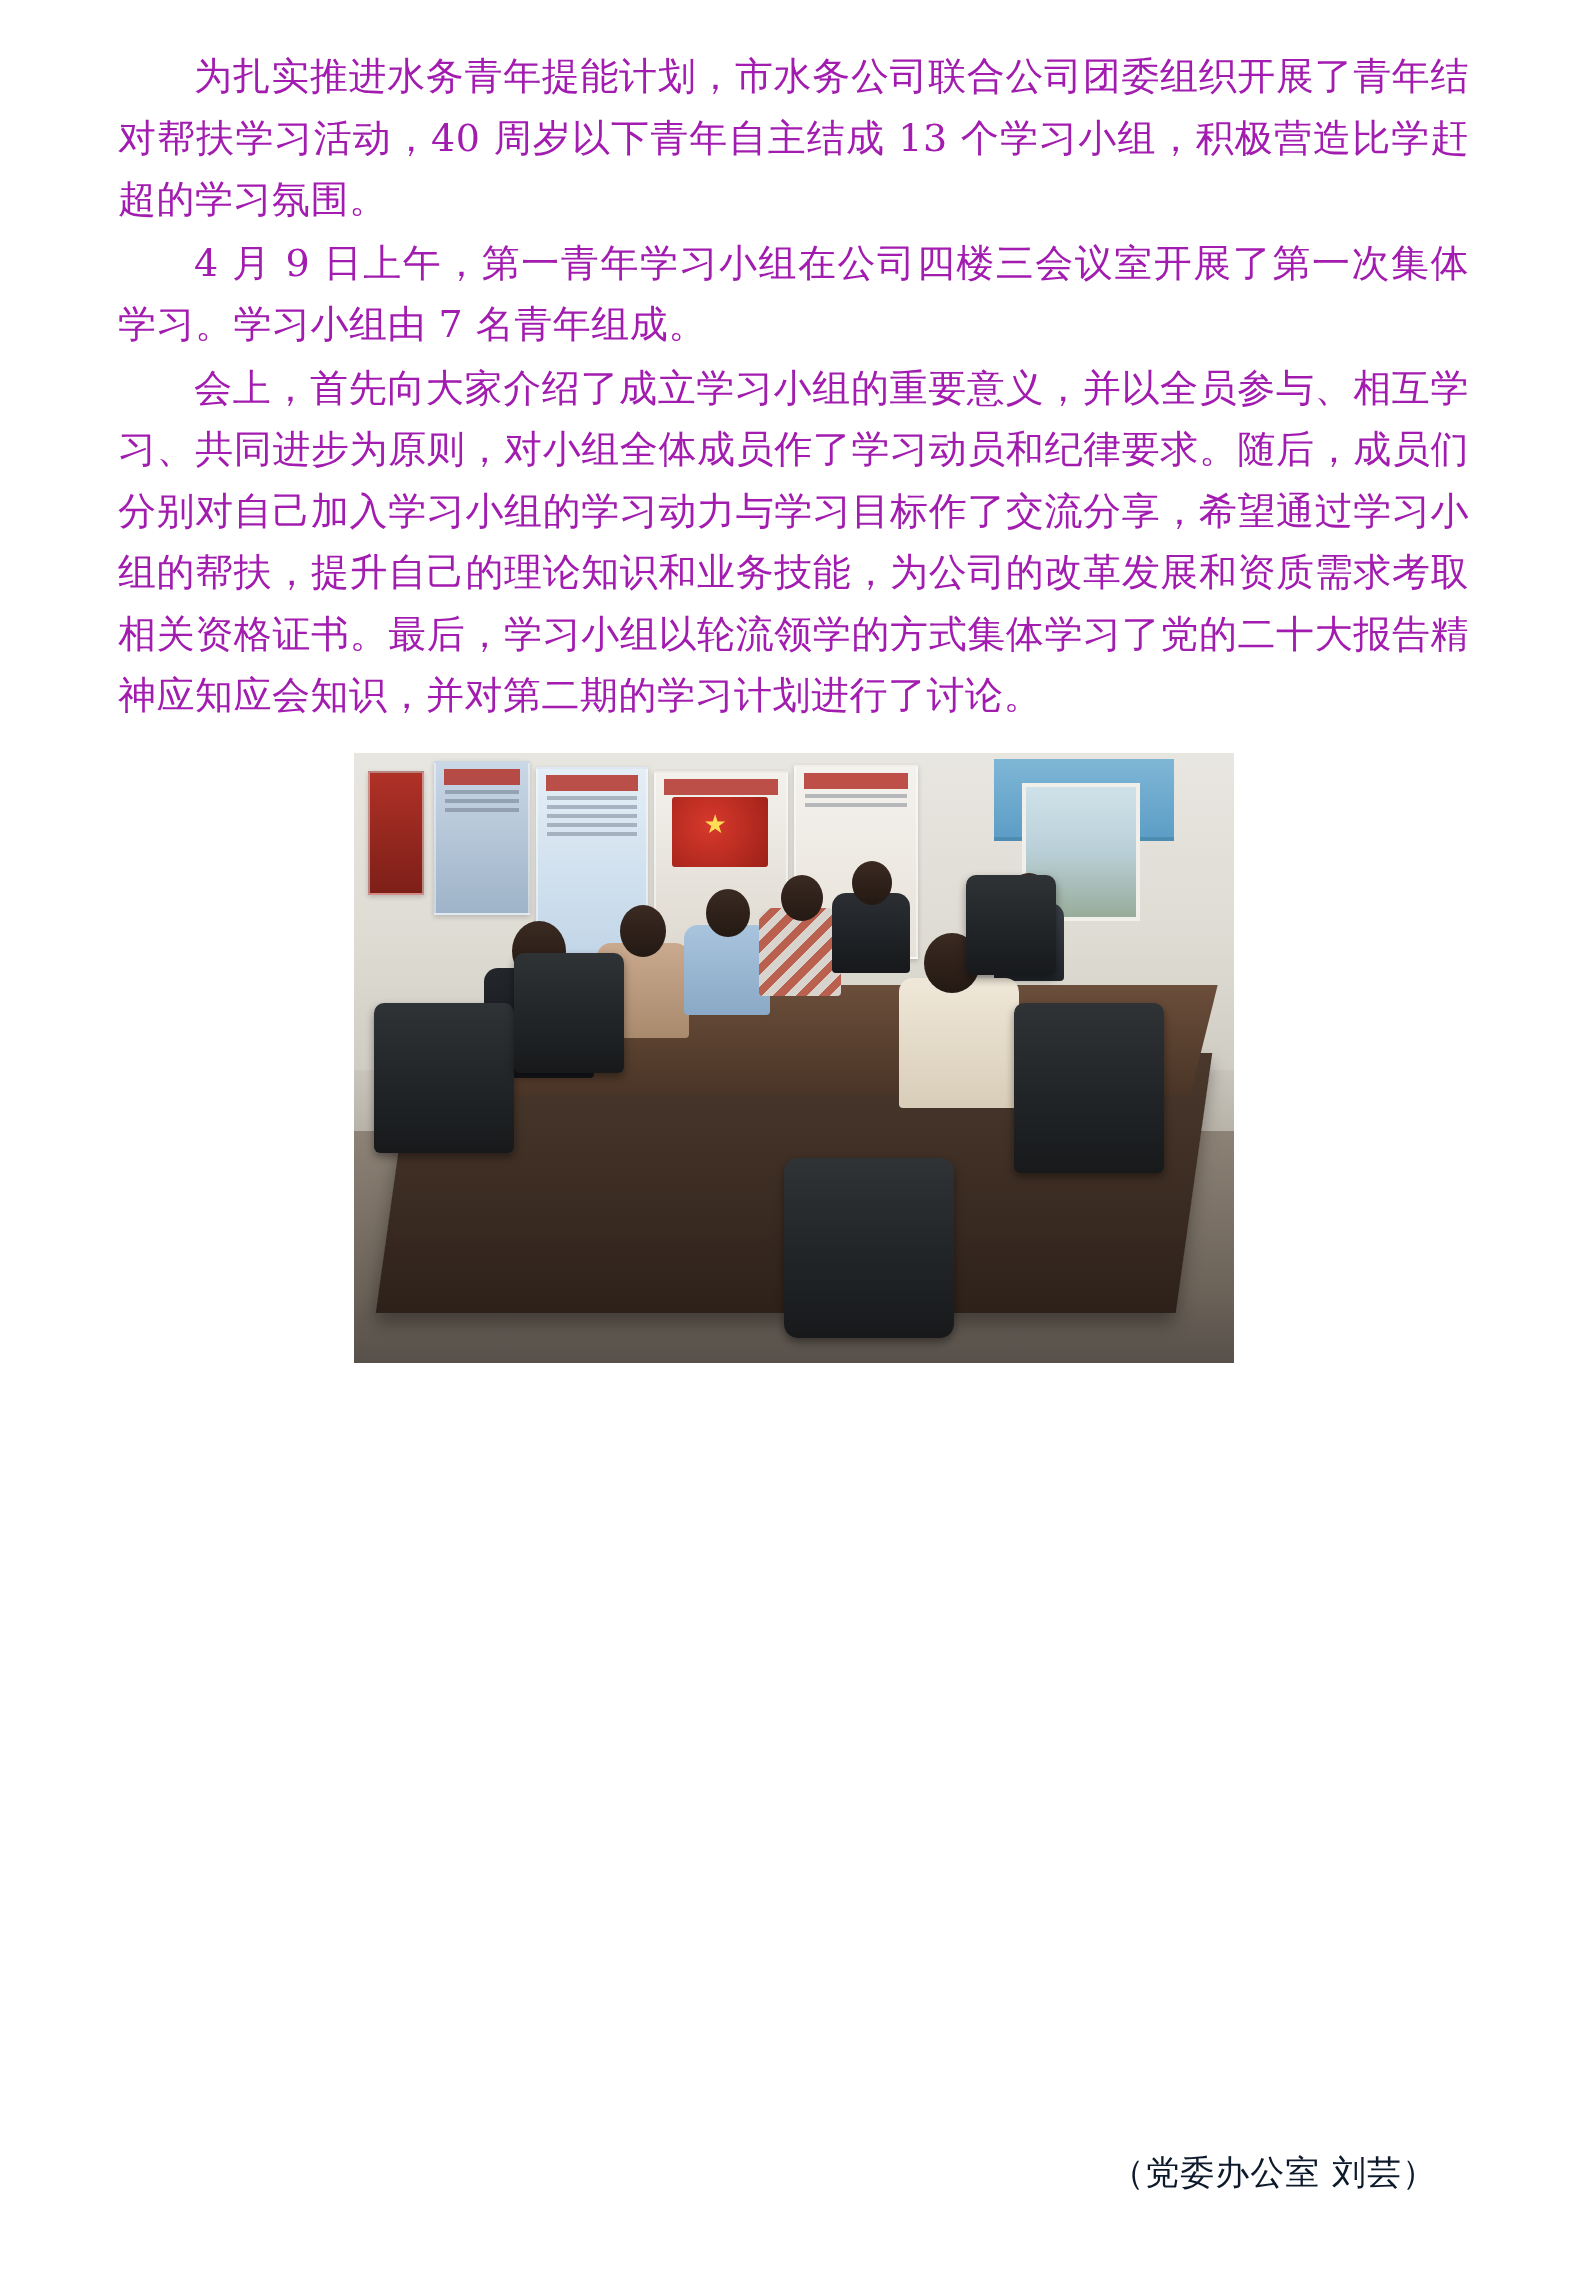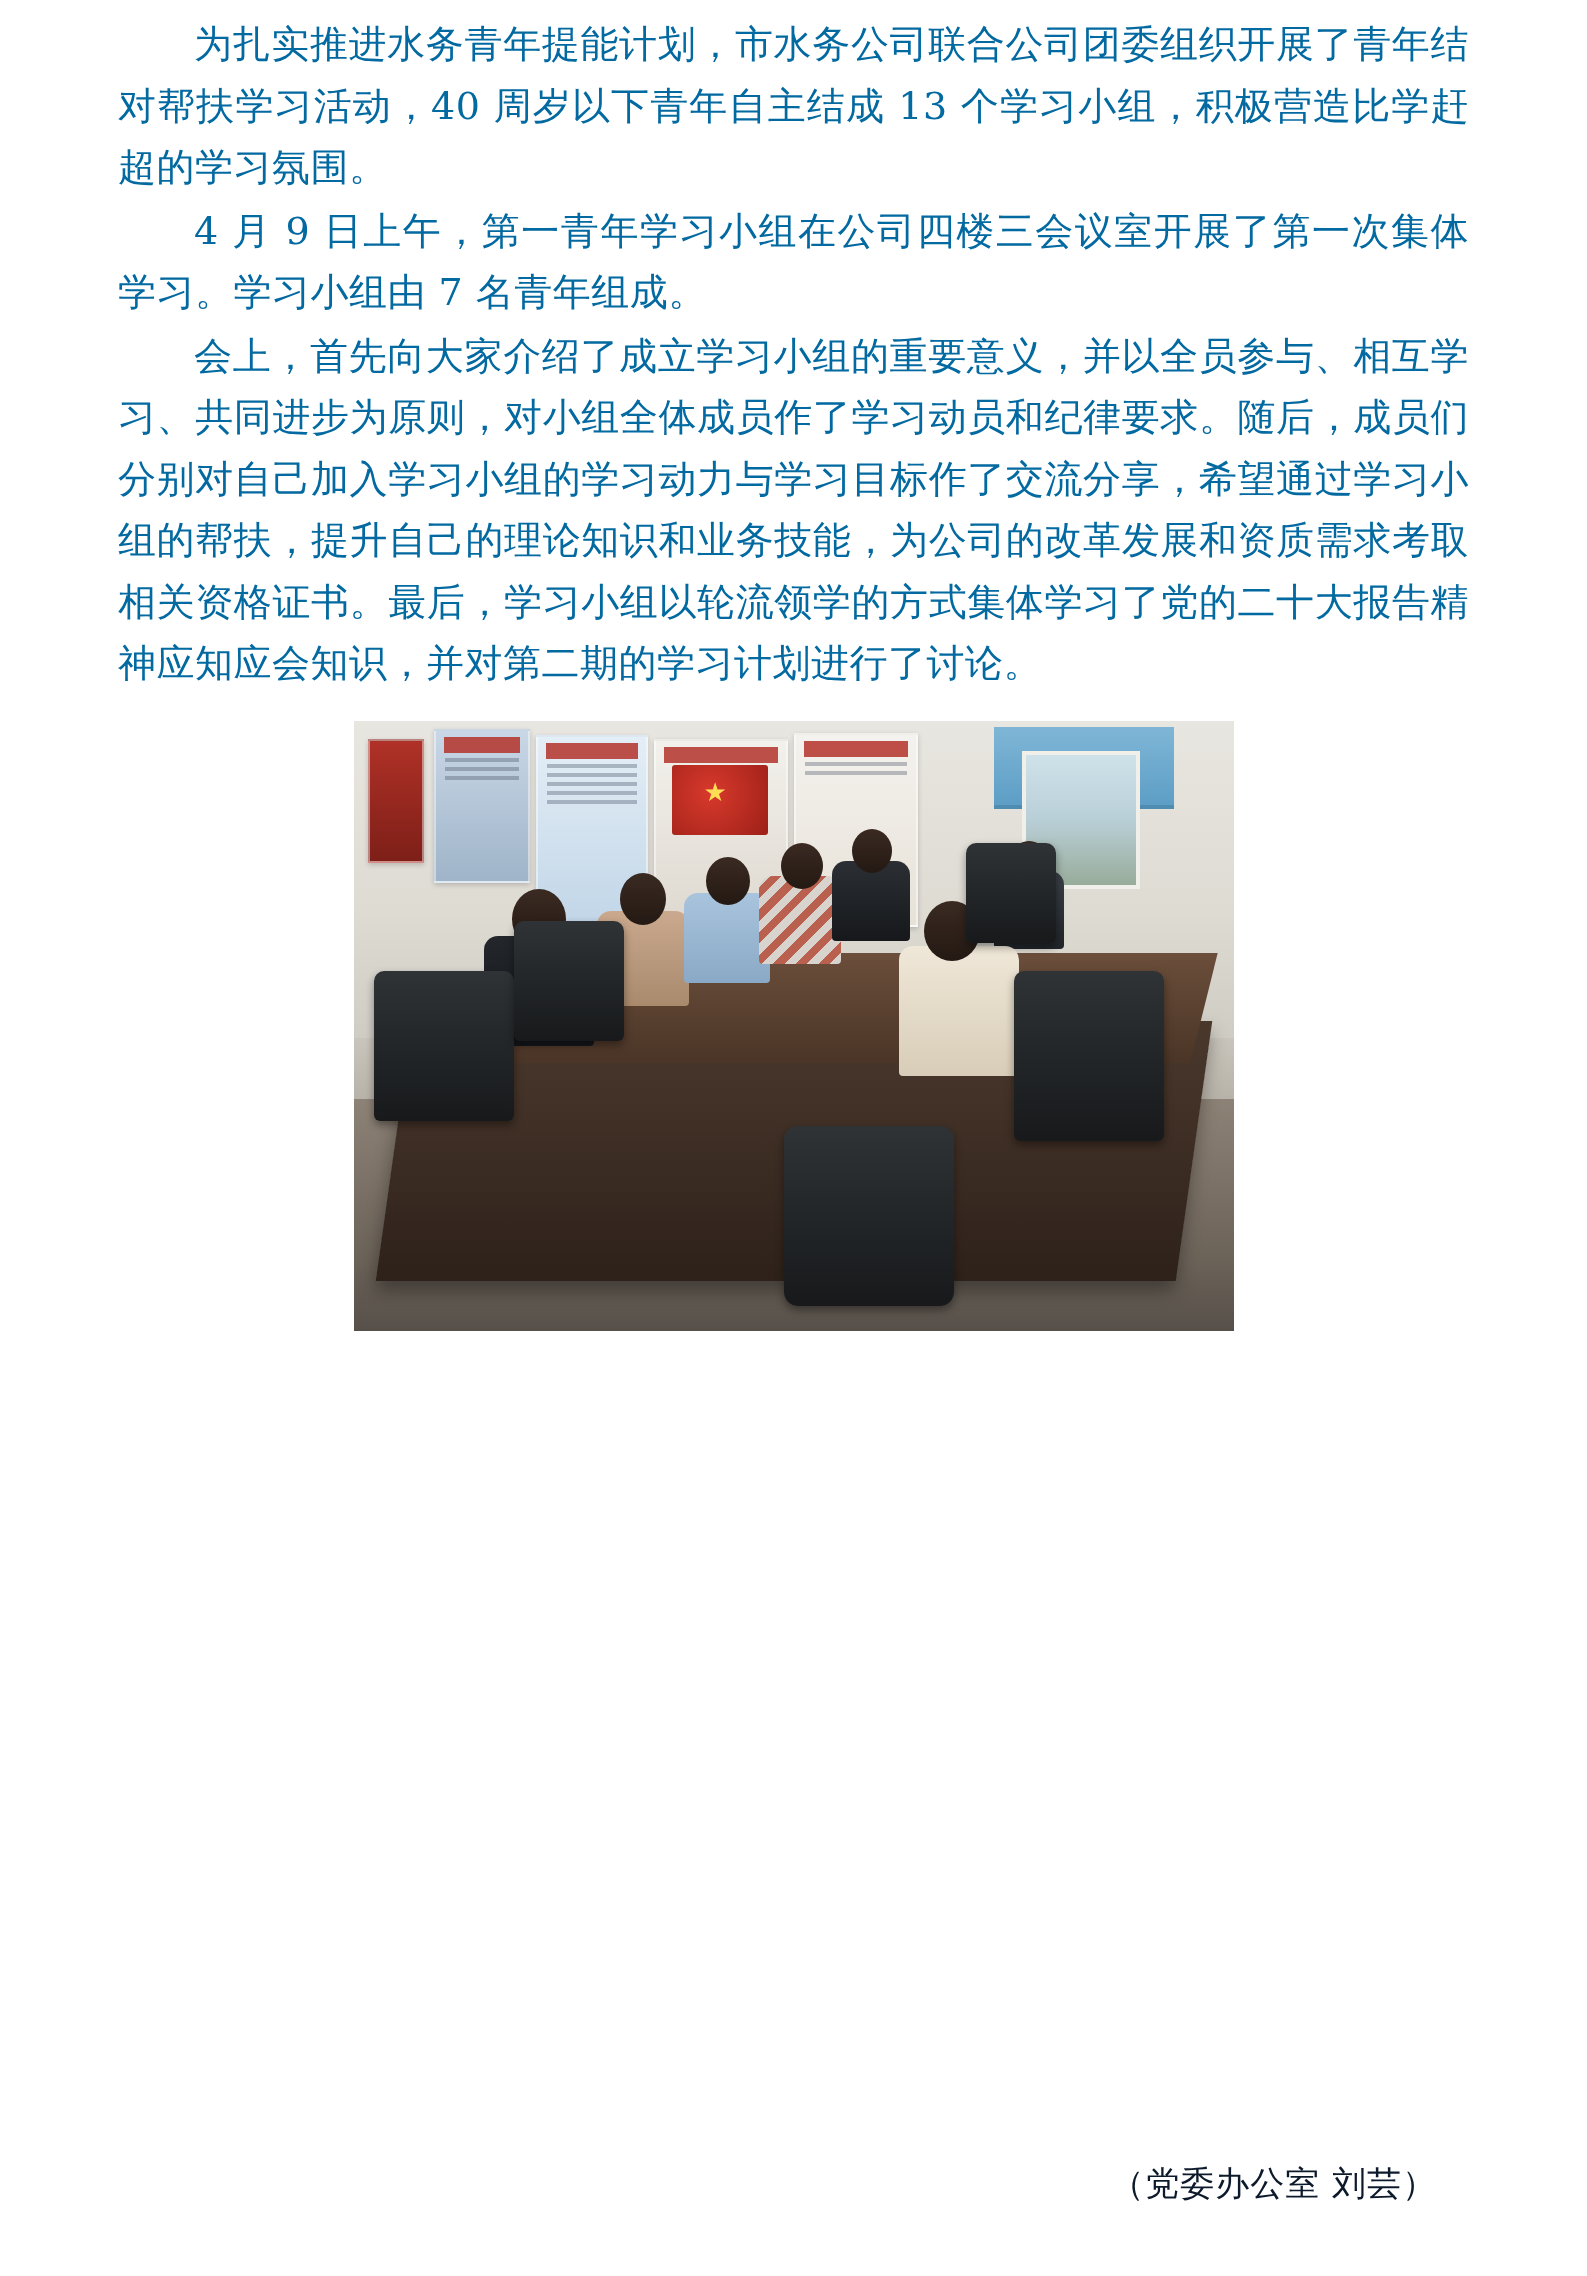--- a/index.html
+++ b/index.html
@@ -12,24 +12,25 @@
     height: 2276px;
     position: relative;
     background: #ffffff;
     box-sizing: border-box;
     padding: 14px 118px 0 118px;
     font-family: "DejaVu Serif", "Liberation Serif", serif;
   }
   .body-text {
     font-size: 38px;
     line-height: 1.62;
-    color: #0369a1;
+    color: #a21caf;
     text-align: justify;
     text-justify: inter-ideograph;
     letter-spacing: 0.5px;
+    margin-top: 32px;
   }
   .para {
     margin: 0 0 2px 0;
     text-indent: 2em;
   }
   .figure {
     margin: 26px auto 0 auto;
     width: 880px;
     height: 610px;
     position: relative;
@@ -101,21 +102,21 @@
   .person-head {
     position: absolute; border-radius: 50%;
     background: linear-gradient(180deg,#3a2a22, #241913);
   }
   .person-body {
     position: absolute; border-radius: 14px 14px 4px 4px;
   }
   .caption {
     position: absolute;
     right: 150px;
-    bottom: 69px;
+    bottom: 80px;
     font-size: 34px;
     color: #0d1a2b;
     letter-spacing: 1px;
     font-family: "DejaVu Serif", "Liberation Serif", serif;
   }
 </style>
 </head>
 <body>
 
 <div class="page">

